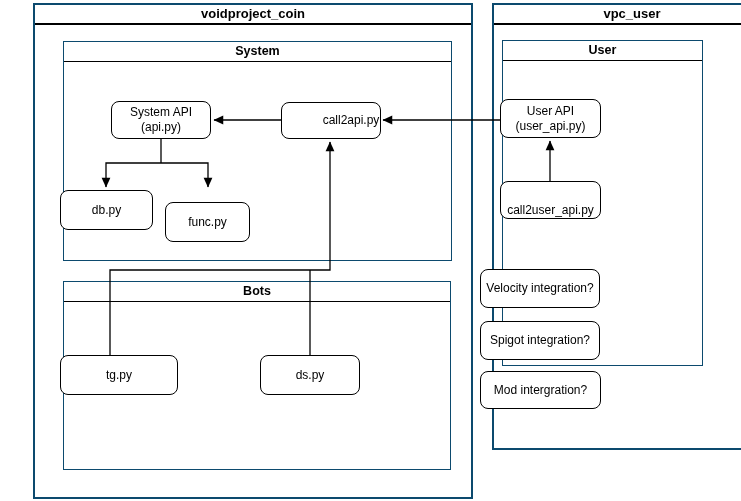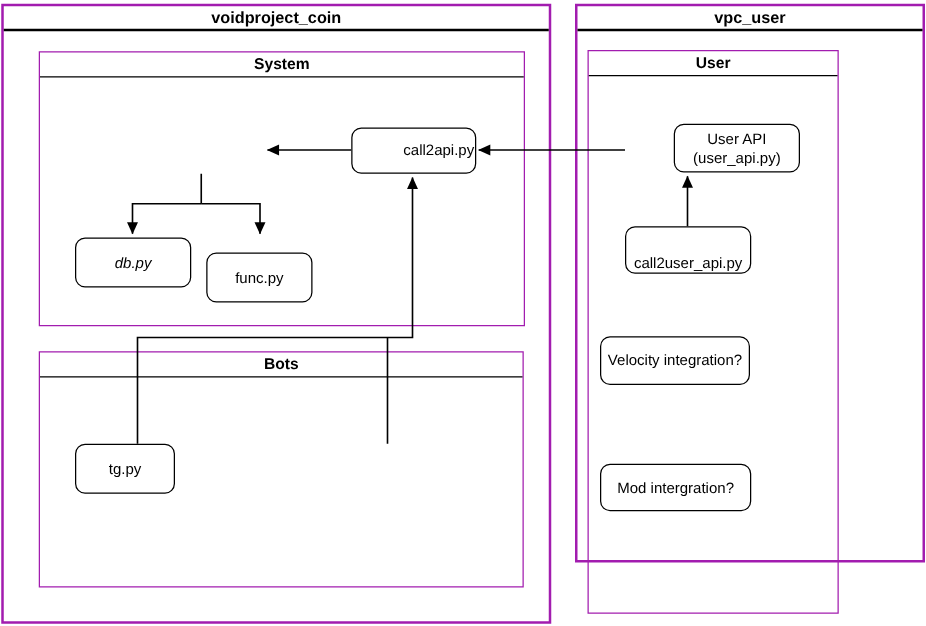--- a/index.html
+++ b/index.html
@@ -12,23 +12,24 @@
     position: relative;
     width: 741px;
     height: 501px;
     background: #ffffff;
     overflow: hidden;
   }
   
   .container {
     position: absolute;
     box-sizing: border-box;
-    border: 2px solid #a21caf;
+    border: 2px solid #0c4a6e;
     background: transparent;
     z-index: 1;
+    margin-left: 32px;
   }
   .container.inner {
     border-width: 1.5px;
   }
   .container-title {
     box-sizing: content-box;
     height: 18px;
     line-height: 18px;
     border-bottom: 2px solid #000000;
     text-align: center;
@@ -90,69 +91,79 @@
   </div>
 
   <div class="container inner" style="left:31px; top:41px; width:389px; height:220px;">
     <div class="container-title">System</div>
   </div>
 
   <div class="container inner" style="left:31px; top:281px; width:388px; height:189px;">
     <div class="container-title">Bots</div>
   </div>
 
-  <div class="container inner" style="left:470px; top:40px; width:201px; height:451px;">
+  <div class="container inner" style="left:470px; top:40px; width:201px; height:326px;">
     <div class="container-title">User</div>
   </div>
 
   <svg class="edges" viewBox="0 0 741 501">
     <defs>
       <marker id="arr" viewBox="0 0 12 12" refX="10.5" refY="6" markerWidth="9" markerHeight="9" orient="auto">
         <path d="M1,1.5 L11,6 L1,10.5 Z" style="fill:#000000; stroke:none;"></path>
       </marker>
     </defs>
     <path d="M281,120 H214" marker-end="url(#arr)"></path>
     <path d="M500,120 H383" marker-end="url(#arr)"></path>
     <path d="M161,139 V163"></path>
     <path d="M161,163 H106 V187" marker-end="url(#arr)"></path>
     <path d="M161,163 H208 V187" marker-end="url(#arr)"></path>
     <path d="M110,355 V270 H330 V142" marker-end="url(#arr)"></path>
     <path d="M310,355 V270"></path>
     <path d="M550,181 V141" marker-end="url(#arr)"></path>
   </svg>
 
+  <div class="node" style="left:111px; top:101px; width:100px; height:38px;">
+    <span>System API</span>
+    <span>(api.py)</span>
+  </div>
 
   <div class="node" style="left:281px; top:102px; width:100px; height:37px;padding-left:40px;">
     <span>call2api.py</span>
   </div>
 
-  <div class="node" style="left:60px; top:190px; width:93px; height:40px;font-style:italic;">
+  <div class="node" style="left:60px; top:190px; width:93px; height:40px;">
     <span>db.py</span>
   </div>
 
   <div class="node" style="left:165px; top:202px; width:85px; height:40px;">
     <span>func.py</span>
   </div>
 
-  <div class="node" style="left:60px; top:355px; width:80px; height:40px;">
+  <div class="node" style="left:60px; top:355px; width:118px; height:40px;">
     <span>tg.py</span>
   </div>
 
+  <div class="node" style="left:260px; top:355px; width:100px; height:40px;">
+    <span>ds.py</span>
+  </div>
 
-  <div class="node" style="left:500px; top:99px; width:101px; height:39px;margin-left:39px;">
+  <div class="node" style="left:500px; top:99px; width:101px; height:39px;">
     <span>User API</span>
     <span>(user_api.py)</span>
   </div>
 
   <div class="node" style="left:500px; top:181px; width:101px; height:38px;justify-content:flex-end;">
     <span>call2user_api.py</span>
   </div>
 
   <div class="node" style="left:480px; top:269px; width:120px; height:39px;">
     <span>Velocity integration?</span>
   </div>
 
+  <div class="node" style="left:480px; top:321px; width:120px; height:39px;">
+    <span>Spigot integration?</span>
+  </div>
 
   <div class="node" style="left:480px; top:371px; width:121px; height:38px;">
     <span>Mod intergration?</span>
   </div>
 
 </div>
 
 </body></html>

